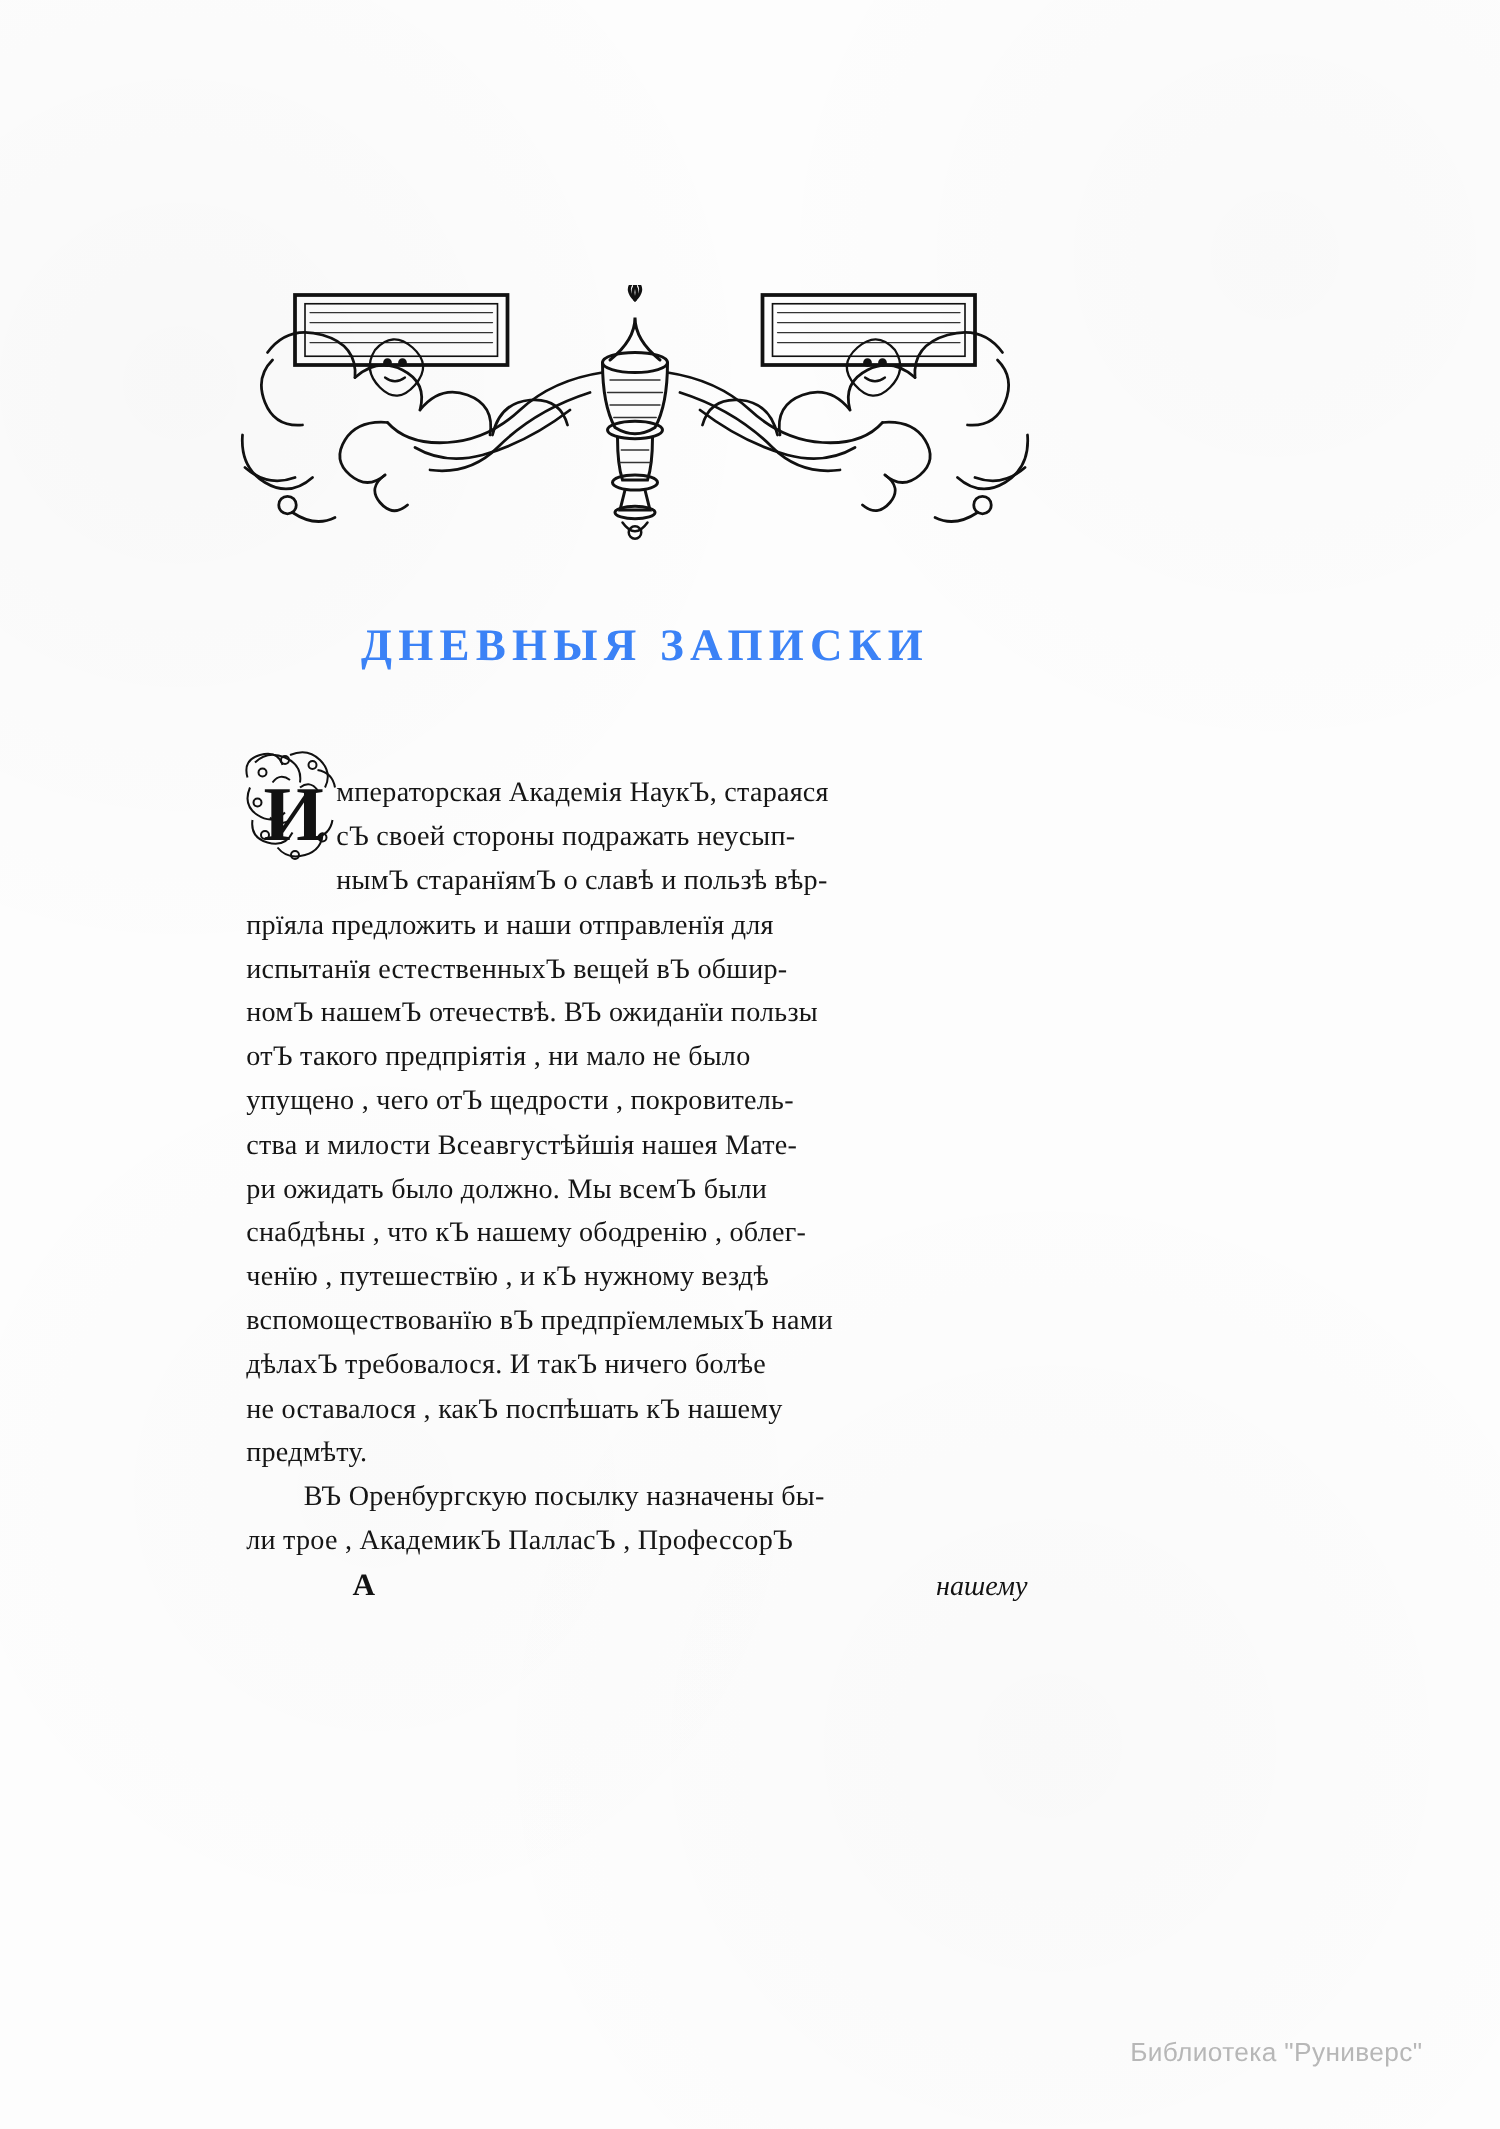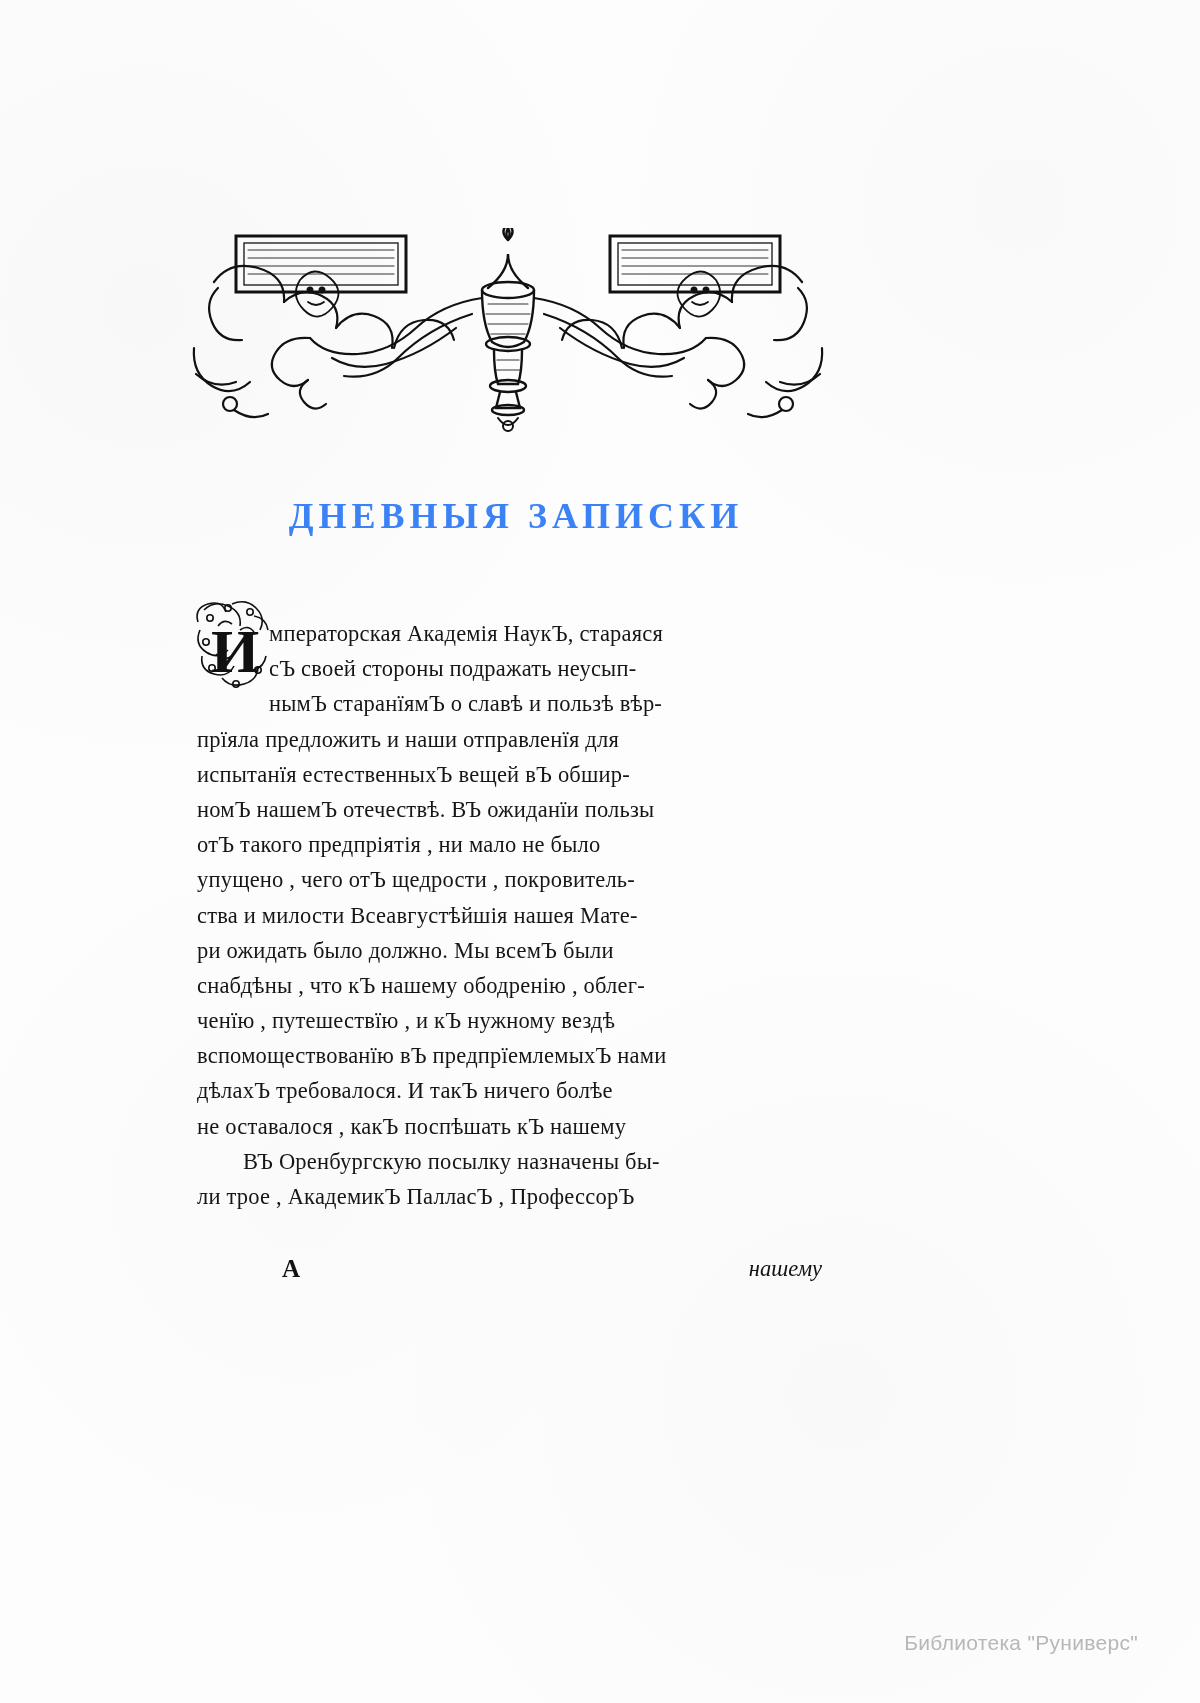--- a/index.html
+++ b/index.html
@@ -267,20 +267,21 @@
     <div class="line">номЪ нашемЪ отечествѣ.   ВЪ ожиданїи пользы</div>
     <div class="line">отЪ такого предпріятія , ни мало не было</div>
     <div class="line">упущено , чего отЪ щедрости , покровитель-</div>
     <div class="line">ства и милости Всеавгустѣйшія нашея Мате-</div>
     <div class="line">ри ожидать было должно.  Мы всемЪ были</div>
     <div class="line">снабдѣны , что кЪ нашему ободренію , облег-</div>
     <div class="line">ченїю , путешествїю , и кЪ нужному вездѣ</div>
     <div class="line">вспомоществованїю вЪ предпрїемлемыхЪ нами</div>
     <div class="line">дѣлахЪ требовалося.  И такЪ ничего болѣе</div>
     <div class="line">не оставалося , какЪ поспѣшать кЪ нашему</div>
+    <div class="line">предмѣту.</div>
 
     <div class="line" style="padding-left:46px;">ВЪ Оренбургскую посылку назначены бы-</div>
     <div class="line">ли трое , АкадемикЪ ПалласЪ , ПрофессорЪ</div>
   </div>
 
   <div class="footline">
     <span class="sig">А</span>
     <span class="catch">нашему</span>
   </div>
 

